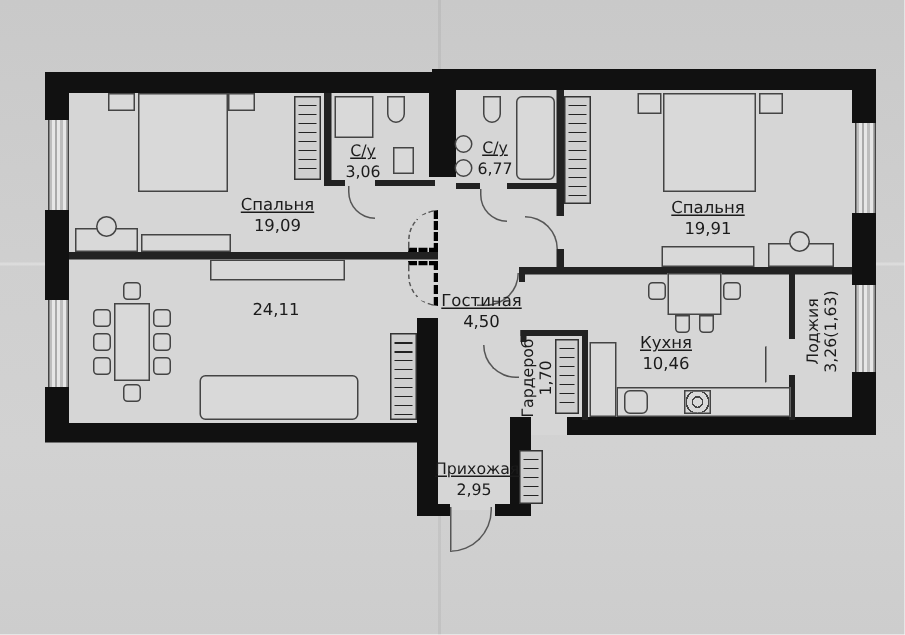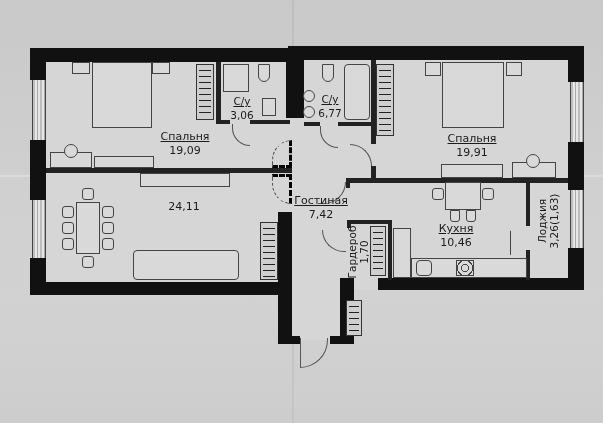--- a/index.html
+++ b/index.html
@@ -150,30 +150,34 @@
   </div>
   <div class="label" style="left:436px;top:132px;width:72px;">
     <span class="name">Спальня</span>
     <span class="area">19,91</span>
   </div>
   <div class="label" style="left:146px;top:200px;width:76px;">
     <span class="area">24,11</span>
   </div>
   <div class="label" style="left:294px;top:194px;width:54px;">
     <span class="name">Гостиная</span>
-    <span class="area">7,42</span>
+    <span class="area">4,50</span>
   </div>
   <div class="vlabel" style="left:346px;top:280px;width:56px;">
     <span>Гардероб</span>
     <br>
     <span>1,70</span>
   </div>
-  <div class="label" style="left:428px;top:222px;width:56px;">
+  <div class="label" style="left:416px;top:222px;width:56px;">
     <span class="name">Кухня</span>
     <span class="area">10,46</span>
   </div>
   <div class="vlabel" style="left:536px;top:254px;width:66px;">
     <span>Лоджия</span>
     <br>
     <span>3,26(1,63)</span>
   </div>
+  <div class="label" style="left:290px;top:306px;width:52px;font-size:10.5px;">
+    <span class="name">Прихожая</span>
+    <span class="area">2,95</span>
+  </div>
 
 </div>
 
 </body></html>

